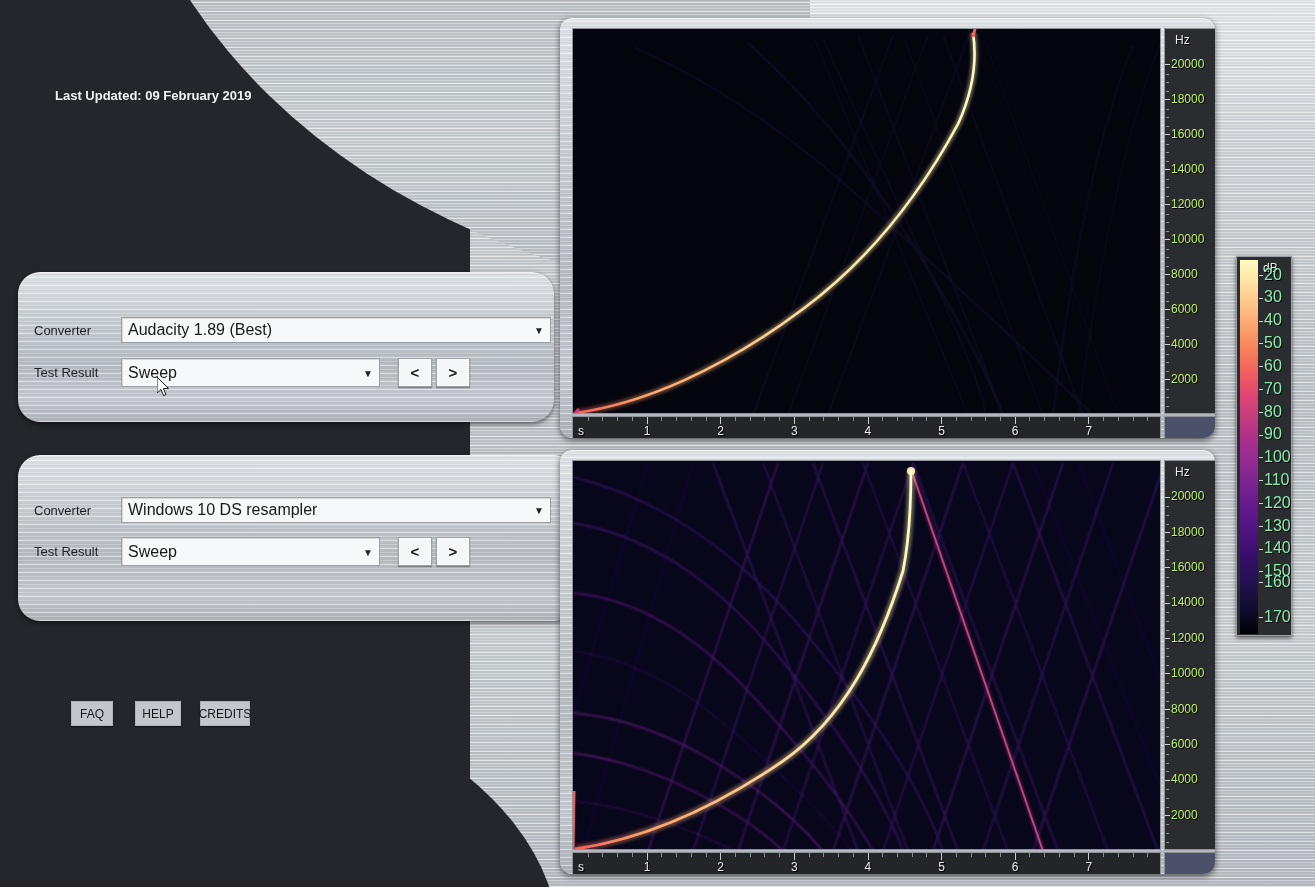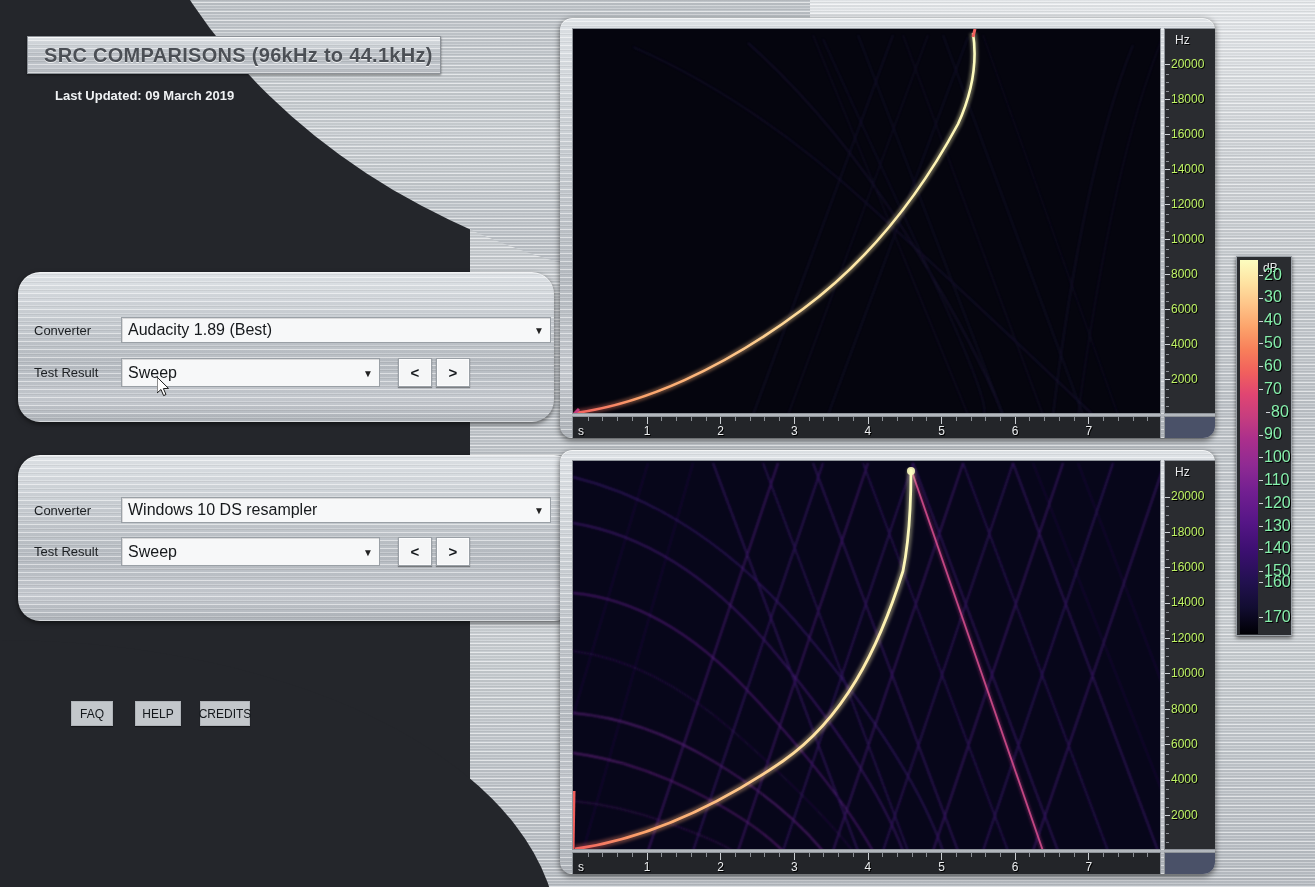--- a/index.html
+++ b/index.html
@@ -161,24 +161,21 @@
 </style>
 </head>
 <body>
 
 <div id="app">
 
   <div class="blob blob-right metal"></div>
   <div class="blob blob-top metal"></div>
   <div class="blob-cut"></div>
 
-  <div id="title-plate" class="metal-h">
-    <div class="t">SRC COMPARISONS (96kHz to 44.1kHz)</div>
-  </div>
-  <div id="last-updated">Last Updated: 09 March 2019</div>
+  <div id="last-updated">Last Updated: 09 February 2019</div>
 
   <div id="panel-top" class="panel metal-h">
 
     <div class="row" style="left:16px;top:45px;">
       <span class="lbl" style="width:87px;">Converter</span>
       <span class="combo" style="width:430px;">
         <span class="val">Audacity 1.89 (Best)</span>
         <span class="arw">▼</span>
       </span>
     </div>
@@ -532,21 +529,21 @@
 
   <div id="db-panel">
     <div id="db-gradient"></div>
     <span class="db-title">dB</span>
   <span class="db-tick" style="top: 8.68293px;"><span class="dash"></span>20</span>
       <span class="db-tick" style="top: 31.4878px;"><span class="dash"></span>30</span>
       <span class="db-tick" style="top: 54.2927px;"><span class="dash"></span>40</span>
       <span class="db-tick" style="top: 77.0976px;"><span class="dash"></span>50</span>
       <span class="db-tick" style="top: 99.9024px;"><span class="dash"></span>60</span>
       <span class="db-tick" style="top: 122.707px;"><span class="dash"></span>70</span>
-      <span class="db-tick" style="top: 145.512px; padding-left: 7px;"><span class="dash"></span>80</span>
+      <span class="db-tick" style="top: 145.512px;"><span class="dash"></span>80</span>
       <span class="db-tick" style="top: 168.317px;"><span class="dash"></span>90</span>
       <span class="db-tick" style="top: 191.122px;"><span class="dash"></span>100</span>
       <span class="db-tick" style="top: 213.927px;"><span class="dash"></span>110</span>
       <span class="db-tick" style="top: 236.732px;"><span class="dash"></span>120</span>
       <span class="db-tick" style="top: 259.537px;"><span class="dash"></span>130</span>
       <span class="db-tick" style="top: 282.341px;"><span class="dash"></span>140</span>
       <span class="db-tick" style="top: 305.146px;"><span class="dash"></span>150</span>
       <span class="db-tick" style="top: 316px;"><span class="dash"></span>160</span>
       <span class="db-tick" style="top: 350.756px;"><span class="dash"></span>170</span>
     </div>

